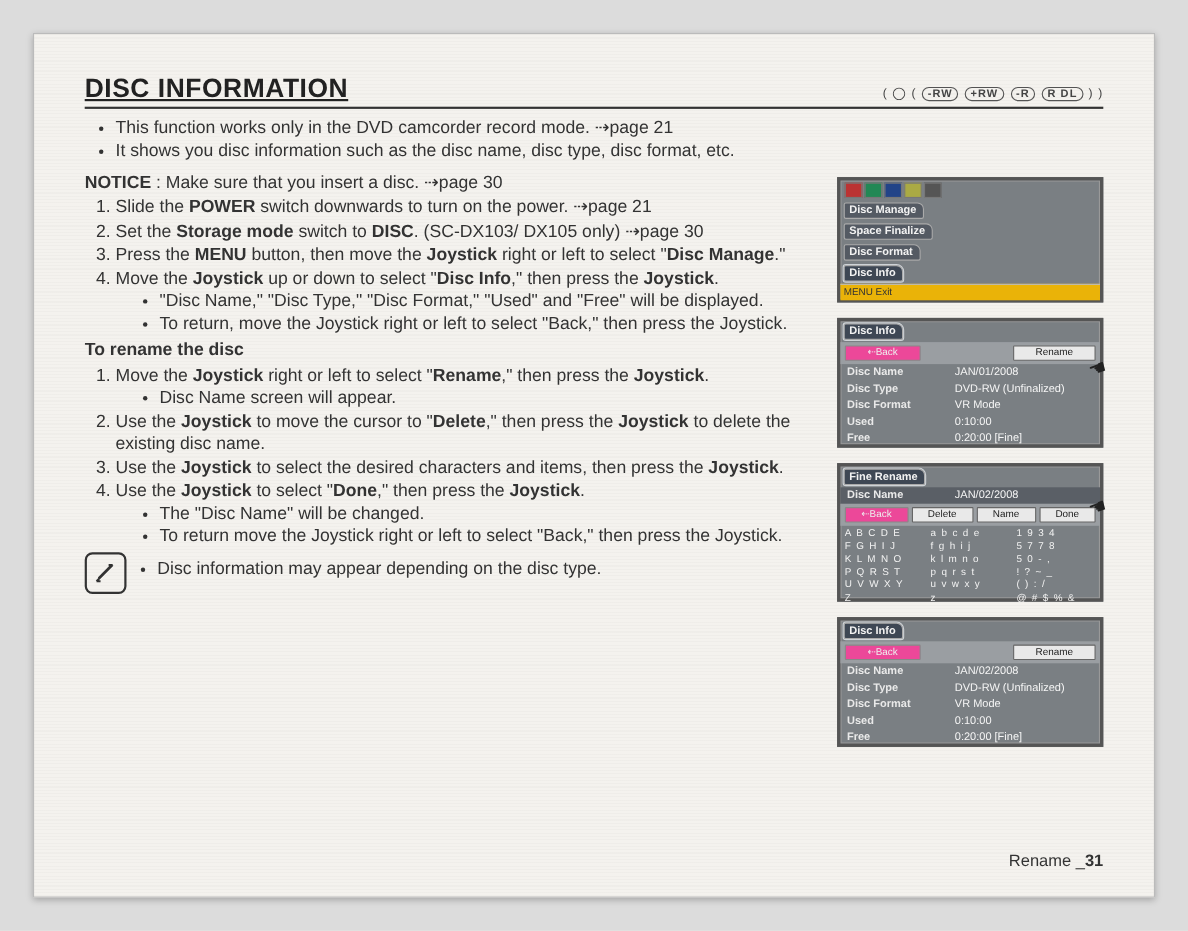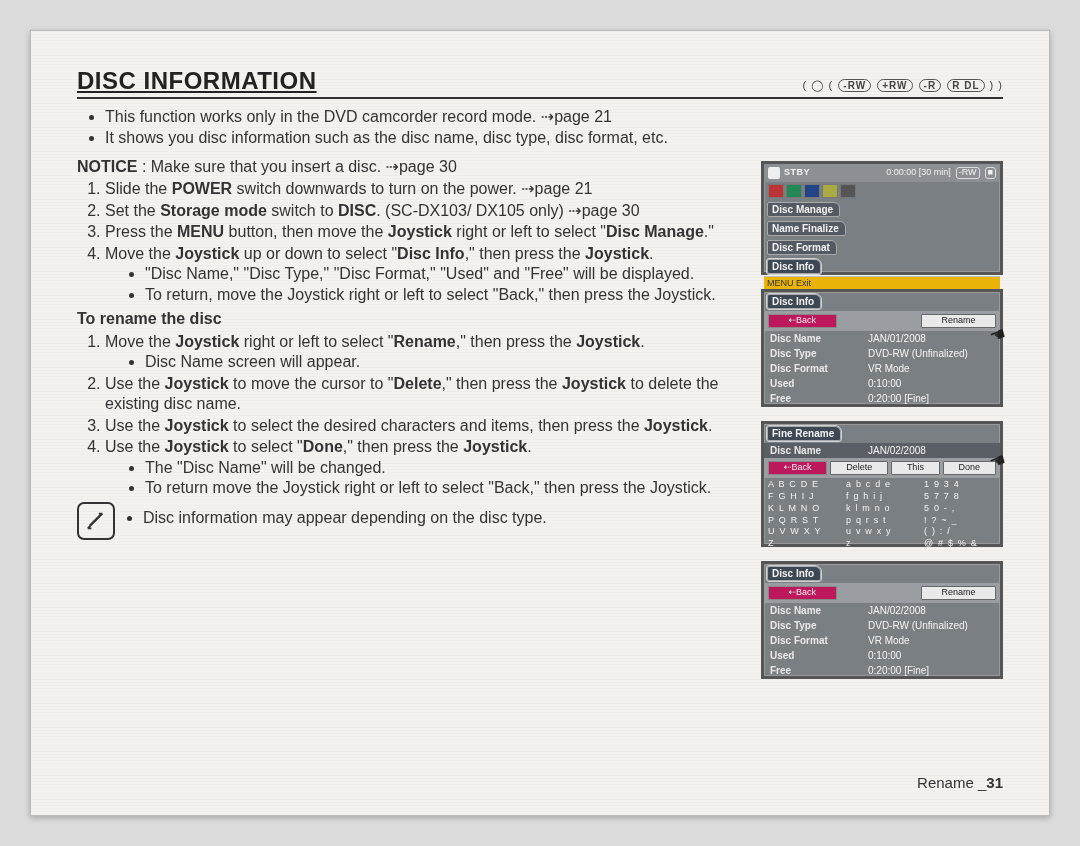--- a/index.html
+++ b/index.html
@@ -189,21 +189,21 @@
     flex: 1 1 auto;
     background: #e9e9e9;
     color: #222;
     text-align: center;
     font-size: 9px;
     border: 1px solid #666;
     padding: 1px 0;
     border-radius: 1px;
   }
   .shot .btn.dark {
-    background: #be185d;
+    background: #ec4899;
     color: #eee;
     border-color: #888;
   }
   .shot .hand {
     position: absolute;
     right: -6px;
     top: 34px;
     color: #222;
     font-size: 18px;
     transform: rotate(-20deg);
@@ -309,37 +309,29 @@
         </div>
         <ul class="sub-bullets" style="padding-left:20px; margin-top:6px;">
           <li>Disc information may appear depending on the disc type.</li>
         </ul>
       </div>
     </div>
 
     <div class="right-col">
 
       <div class="shot" style="height:108px;">
-        <div class="topbar">
-          <span class="sun"></span>
-          <span class="stby">STBY</span>
-          <span style="flex:1"></span>
-          <span>0:00:00 [30 min]</span>
-          <span class="chip">-RW</span>
-          <span class="chip">■</span>
-        </div>
         <div class="color-strip">
           <span class="sq c1"></span>
             <span class="sq c2"></span>
             <span class="sq c3"></span>
             <span class="sq c4"></span>
             <span class="sq c5"></span>
         </div>
         <div class="tab">Disc Manage</div><br>
-        <div class="tab">Name Finalize</div><br>
+        <div class="tab">Space Finalize</div><br>
         <div class="tab">Disc Format</div><br>
         <div class="tab selected">Disc Info</div>
         <div class="menubar">MENU  Exit</div>
       </div>
 
       <div class="shot" style="height:112px;">
         <div class="tab selected">Disc Info</div>
         <div class="btnrow">
           <div class="btn dark">⇠Back</div>
           <div style="flex:2"></div>
@@ -370,21 +362,21 @@
 
       <div class="shot" style="height:120px;">
         <div class="tab selected">Fine Rename</div>
         <div class="body-row" style="background:#5a5f66;">
             <span class="k">Disc Name</span>
             <span class="v">JAN/02/2008</span>
           </div>
         <div class="btnrow">
           <div class="btn dark">⇠Back</div>
           <div class="btn">Delete</div>
-          <div class="btn">This</div>
+          <div class="btn">Name</div>
           <div class="btn">Done</div>
         </div>
         <span class="hand" style="top:28px;">☚</span>
         <div class="kbd">
           <span>A B C D E</span>
             <span>a b c d e</span>
             <span>1 9 3 4</span>
           <span>F G H I J</span>
             <span>f g h i j</span>
             <span>5 7 7 8</span>

